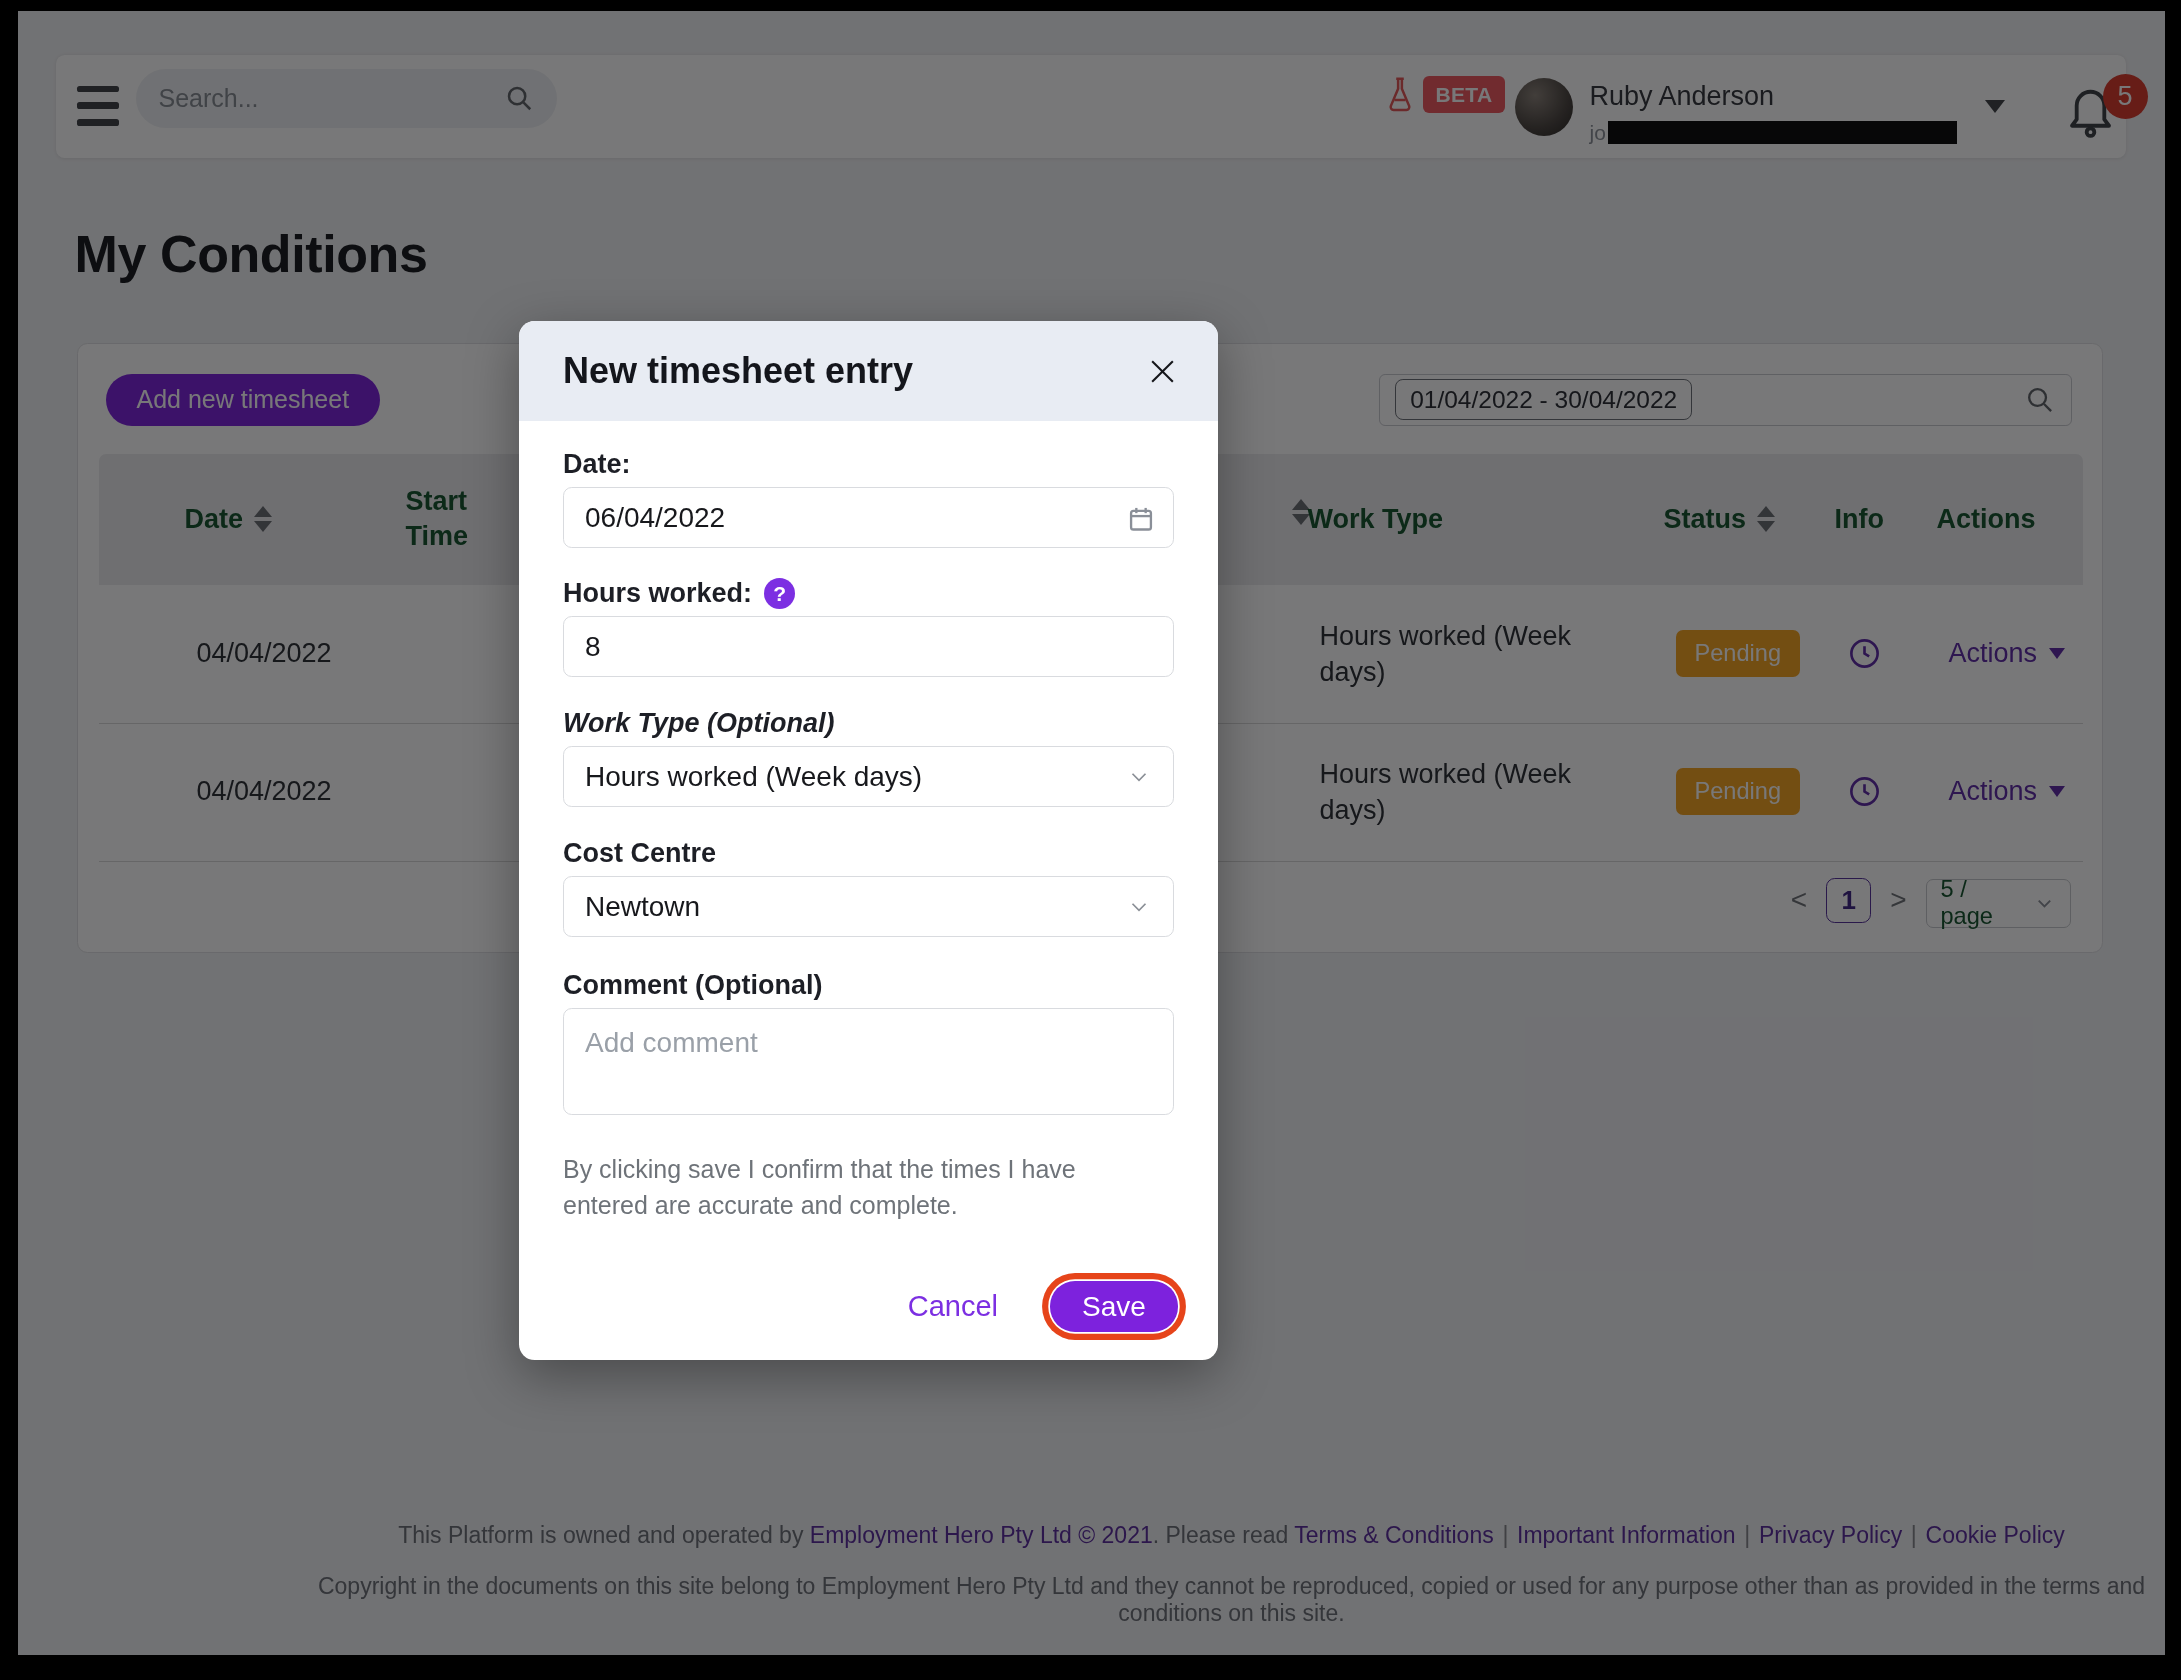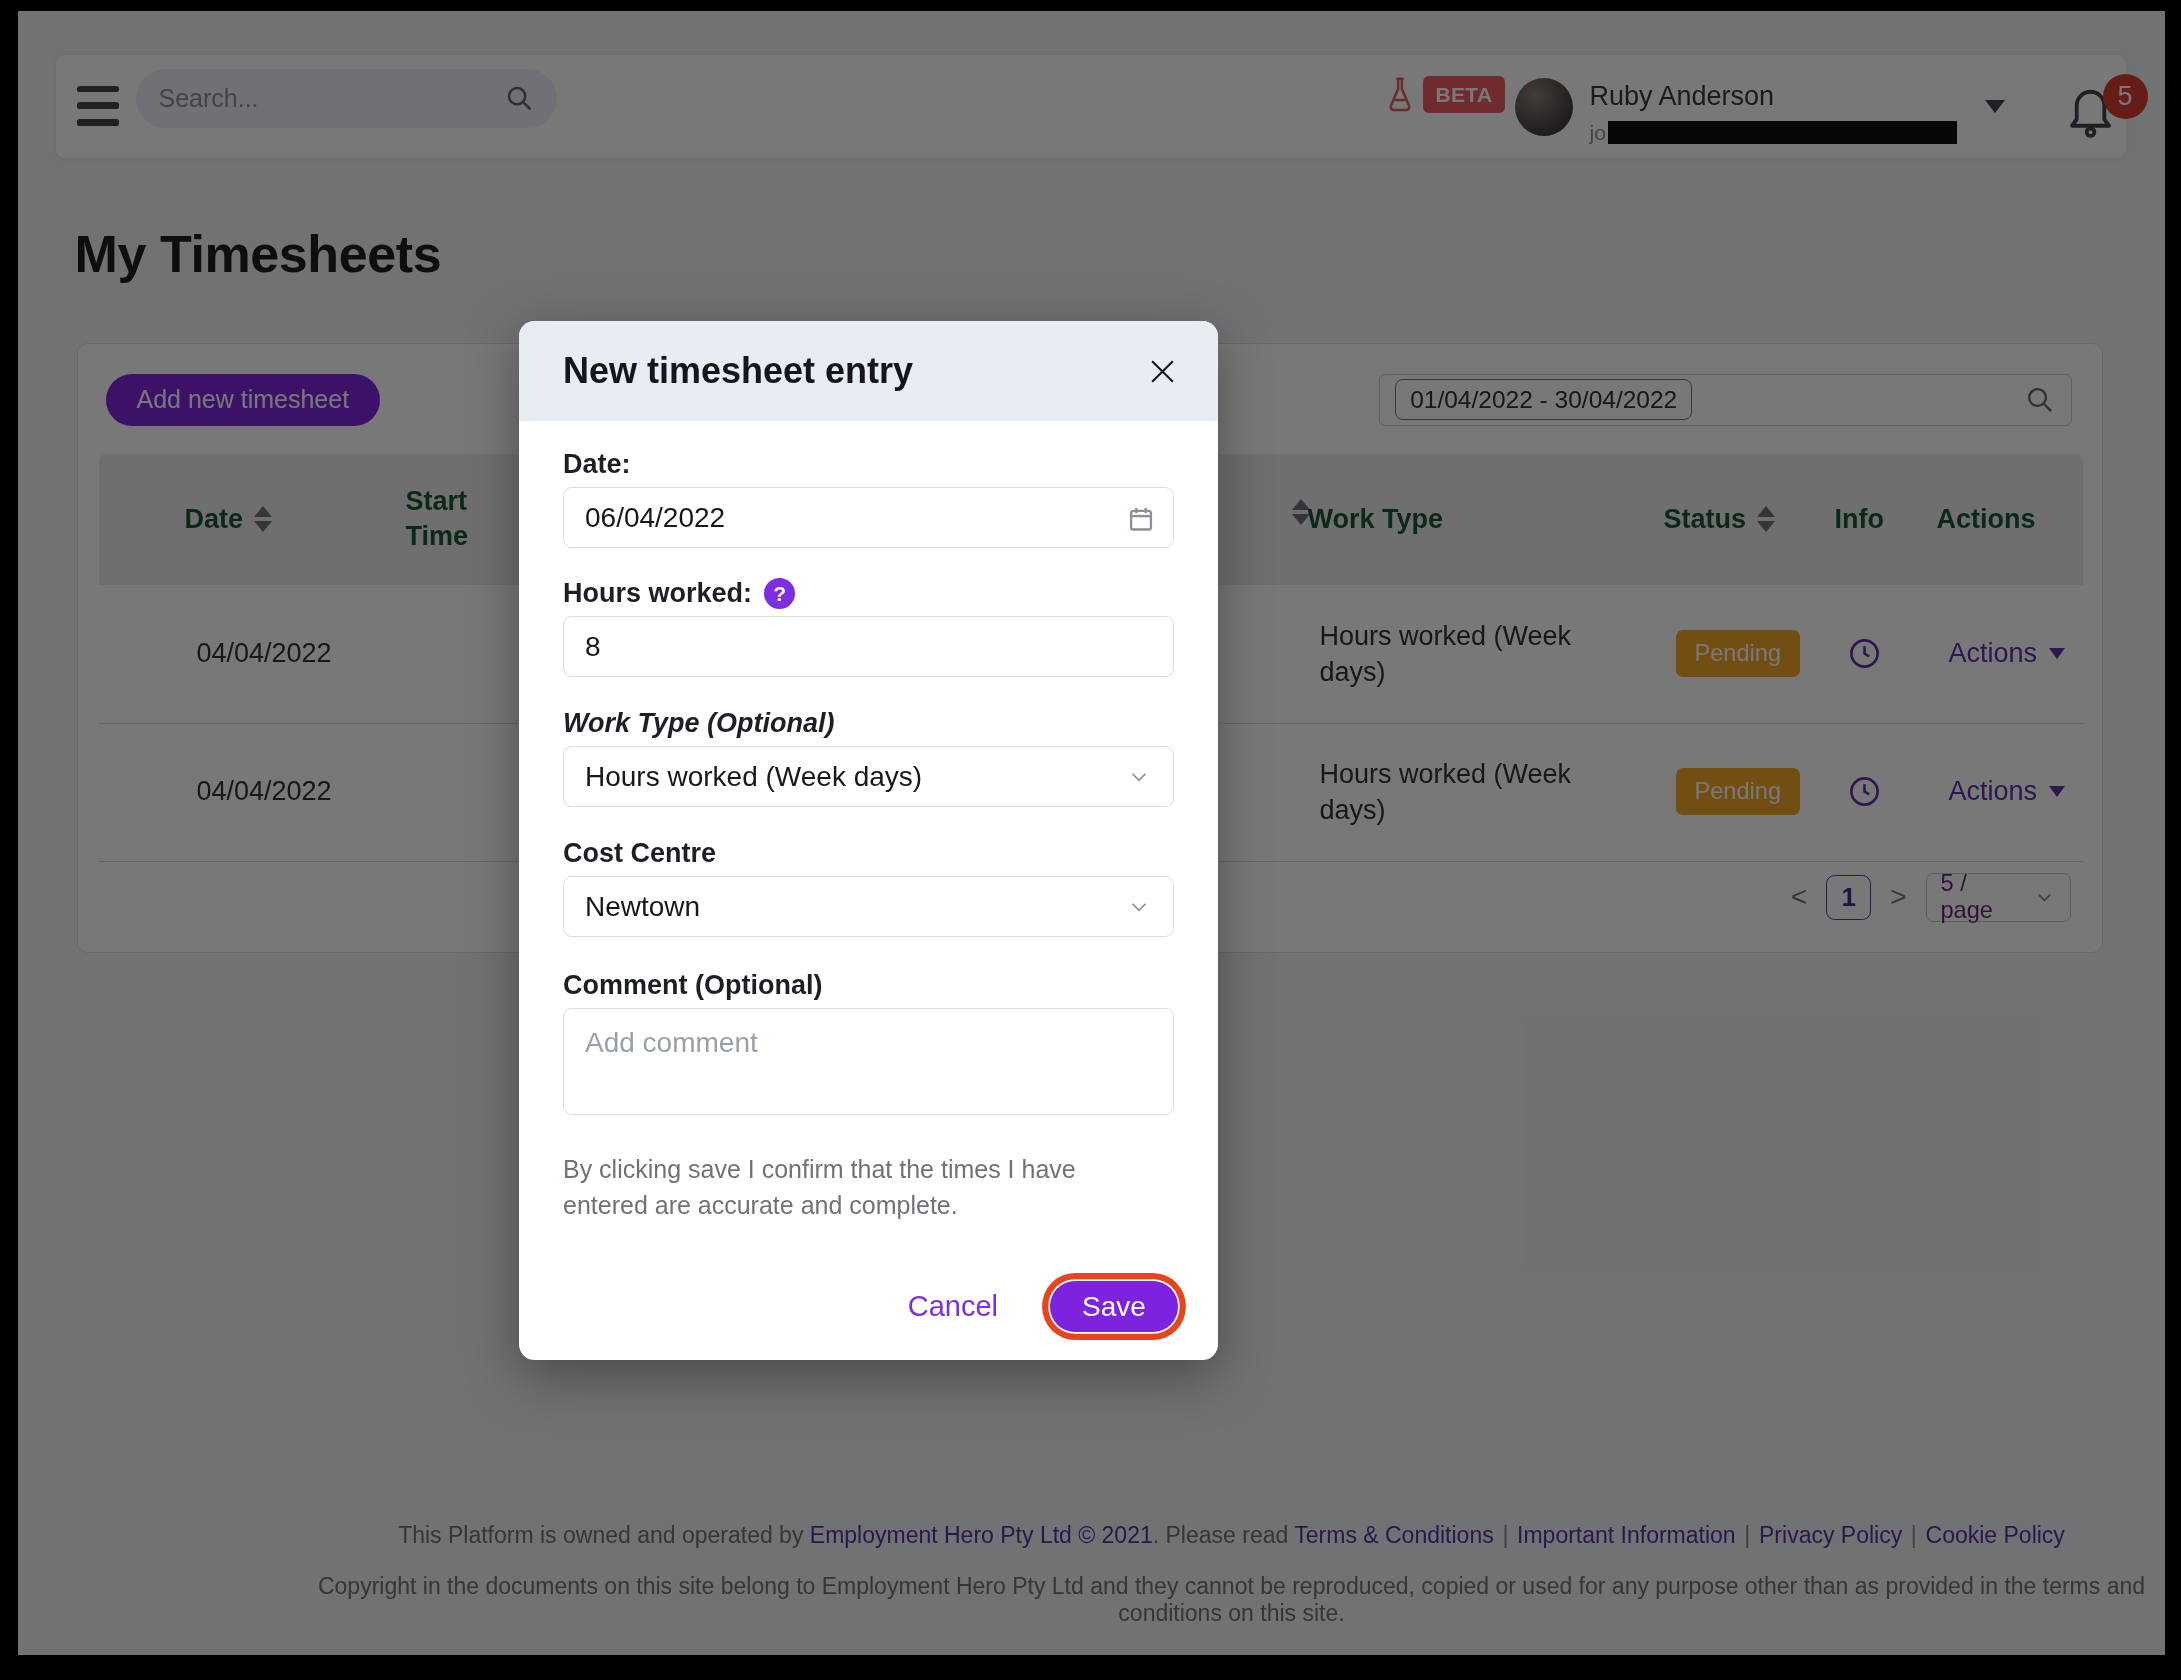--- a/index.html
+++ b/index.html
@@ -46,21 +46,21 @@
   .trow { position:absolute; left:33px; width:1984px; height:138px; font-size:27px; color:#2b2e34; }
   .row-divider { position:absolute; left:21px; width:1984px; height:0.9px; background:#d8d8d8; }
   .worktype-cell { width:271px; line-height:36px; }
   .status-badge { background:#f5a31f; color:#fff; font-size:23.6px; padding:9.6px 19px; border-radius:7px; }
   .actions-link { display:flex; align-items:center; gap:12.2px; color:#5e2ba6; cursor:pointer; }
   .actions-link .caret-down { border-top-color:#5e2ba6; border-left-width:8.7px; border-right-width:8.7px; border-top-width:11.4px; }
 
   .pagination { position:absolute; right:31px; top:529px; display:flex; align-items:center; gap:19px; font-size:26px; color:#6e7176; }
   .pg-arrow { cursor:pointer; font-size:28px; }
   .pg-current { width:45px; height:45px; border:1.7px solid #55309b; border-radius:8.7px; color:#3d2383; font-weight:700; display:flex; align-items:center; justify-content:center; cursor:pointer; }
-  .pg-size { width:145px; height:49px; border:1.7px solid #c6c8cc; border-radius:7px; background:#fff; display:flex; align-items:center; padding:0 14px; gap:7px; color:#701a75; font-size:23.6px; cursor:pointer; }
+  .pg-size { width:145px; height:49px; border:1.7px solid #c6c8cc; border-radius:7px; background:#fff; display:flex; align-items:center; padding:0 14px; gap:7px; color:#14532d; font-size:23.6px; cursor:pointer;margin-top:6px; }
   .pg-size .chev { margin-left:auto; }
 
   
   .scrim { position:absolute; left:17.5px; top:10.5px; width:2147px; height:1644px; background:rgba(5,5,8,0.54); z-index:40; }
 
   
   .modal { position:absolute; left:519px; top:321px; width:699px; height:1039px; background:#fff; border-radius:15.7px; box-shadow:0 15.7px 52px rgba(0,0,0,.35); z-index:60; }
   .modal-header { height:100px; background:#e8ecf3; border-radius:15.7px 15.7px 0 0; display:flex; align-items:center; padding:0 38px 0 44px; }
   .modal-title { font-size:36px; font-weight:800; color:#14161c; }
   .modal-close { margin-left:auto; cursor:pointer; width:35px; height:35px; display:flex; align-items:center; justify-content:center; }
@@ -130,21 +130,21 @@
 
       <div class="bell">
         <svg class="icon-svg" width="51" height="56" viewBox="0 0 24 26" fill="none" stroke="#3c3f44" stroke-width="1.8" stroke-linejoin="round">
             <path d="M12 3a6.5 6.5 0 0 0-6.5 6.5V16l-2.2 3h17.4l-2.2-3V9.5A6.5 6.5 0 0 0 12 3z"></path>
             <circle cx="12" cy="22" r="1.8"></circle>
           </svg>
         <div class="notif-badge">5</div>
       </div>
     </div>
 
-    <div class="page-title">My Timesheets</div>
+    <div class="page-title">My Conditions</div>
 
     <div class="card">
       <button class="add-btn">Add new timesheet</button>
 
       <div class="range-picker">
         <span class="range-tag">01/04/2022 - 30/04/2022</span>
         <svg class="mag icon-svg" width="31" height="31" viewBox="0 0 24 24" fill="none" stroke="#5f6368" stroke-width="1.8">
             <circle cx="10.5" cy="10.5" r="6.5"></circle>
             <line x1="15.5" y1="15.5" x2="21" y2="21"></line>
           </svg>

